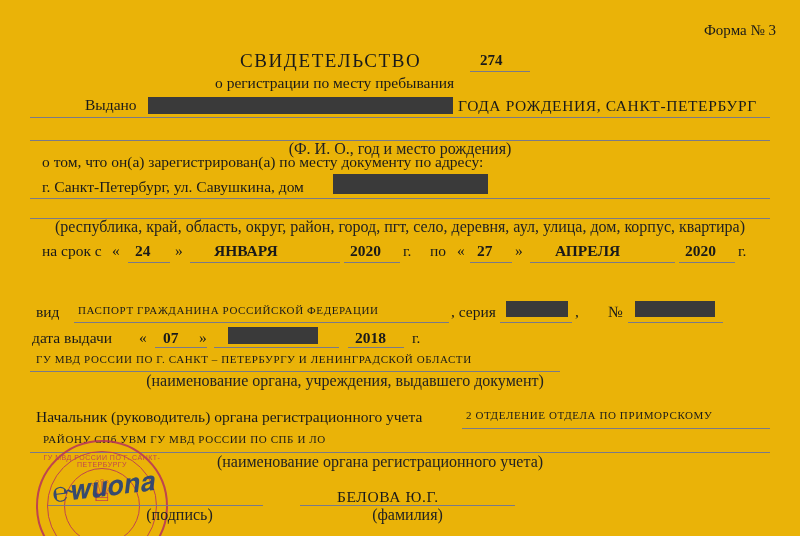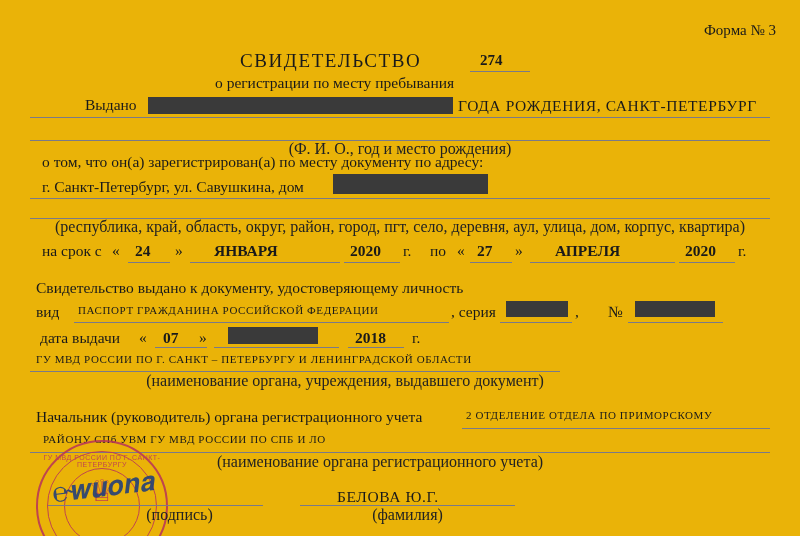--- a/index.html
+++ b/index.html
@@ -154,34 +154,33 @@
   <div class="abs body-text bold" style="left:685px; top:242px;">2020</div>
   <div class="abs body-text" style="left:738px; top:242px;">г.</div>
 
   <div class="rule" style="left:128px; top:262px; width:42px;"></div>
   <div class="rule" style="left:190px; top:262px; width:150px;"></div>
   <div class="rule" style="left:344px; top:262px; width:56px;"></div>
   <div class="rule" style="left:470px; top:262px; width:42px;"></div>
   <div class="rule" style="left:530px; top:262px; width:145px;"></div>
   <div class="rule" style="left:679px; top:262px; width:56px;"></div>
 
-  <div class="abs body-text" style="left:36px; top:279px;">Свидетельство выдано к документу, удостоверяющему личность</div>
 
   <div class="abs body-text" style="left:36px; top:303px;">вид</div>
   <div class="abs body-text-sm spaced" style="left:78px; top:304px;">ПАСПОРТ ГРАЖДАНИНА РОССИЙСКОЙ ФЕДЕРАЦИИ</div>
   <div class="rule" style="left:74px; top:322px; width:375px;"></div>
   <div class="abs body-text" style="left:451px; top:303px;">, серия</div>
   <div class="abs redact" style="left:506px; top:301px; width:62px; height:16px;"></div>
   <div class="rule" style="left:500px; top:322px; width:72px;"></div>
   <div class="abs body-text" style="left:575px; top:303px;">,</div>
   <div class="abs body-text" style="left:608px; top:303px;">№</div>
   <div class="abs redact" style="left:635px; top:301px; width:80px; height:16px;"></div>
   <div class="rule" style="left:628px; top:322px; width:95px;"></div>
 
-  <div class="abs body-text" style="left:40px; top:329px;">дата выдачи</div>
+  <div class="abs body-text" style="left:32px; top:329px;">дата выдачи</div>
   <div class="abs body-text" style="left:139px; top:329px;">«</div>
   <div class="abs body-text bold" style="left:163px; top:329px;">07</div>
   <div class="abs body-text" style="left:199px; top:329px;">»</div>
   <div class="abs redact" style="left:228px; top:327px; width:90px; height:17px;"></div>
   <div class="abs body-text bold" style="left:355px; top:329px;">2018</div>
   <div class="abs body-text" style="left:412px; top:329px;">г.</div>
   <div class="rule" style="left:155px; top:347px; width:52px;"></div>
   <div class="rule" style="left:214px; top:347px; width:125px;"></div>
   <div class="rule" style="left:348px; top:347px; width:56px;"></div>
 

